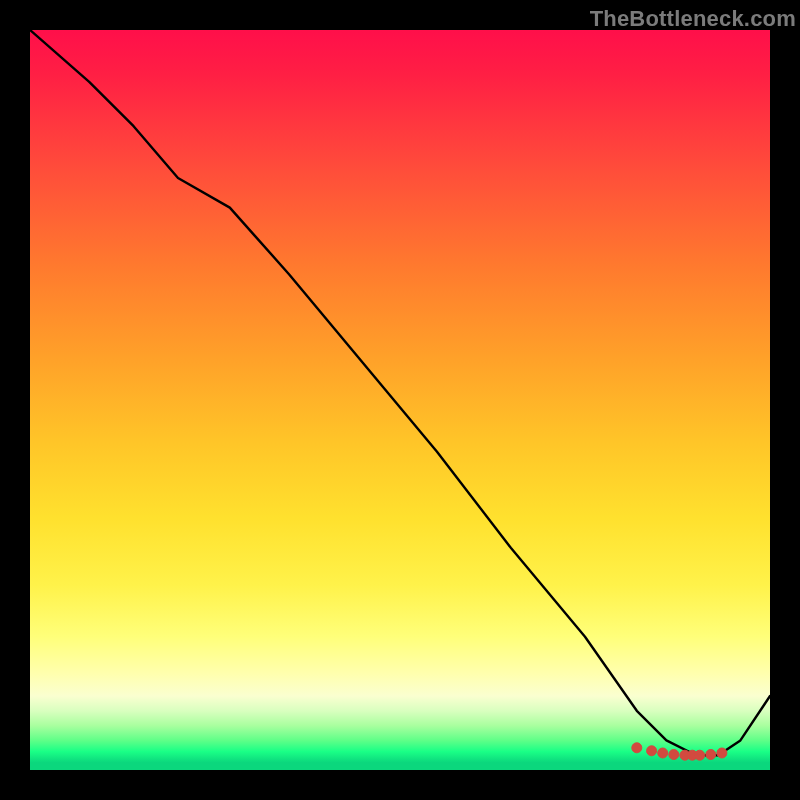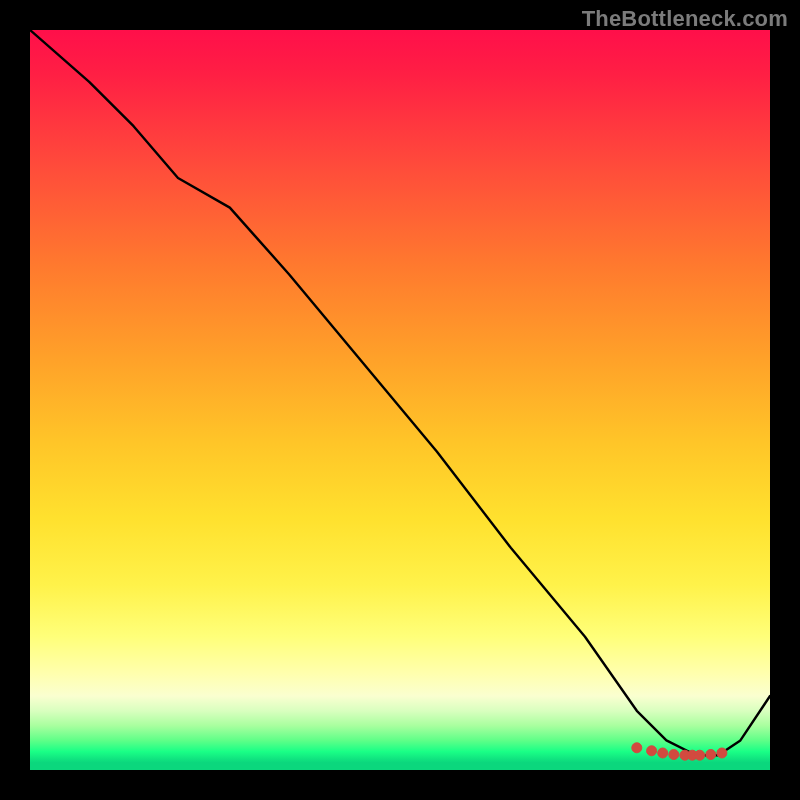--- a/index.html
+++ b/index.html
@@ -6,21 +6,21 @@
   html, body { width: 800px; height: 800px; background: #000; overflow: hidden; }
   .frame {
     position: relative;
     width: 800px;
     height: 800px;
     background: #000;
   }
   .watermark {
     position: absolute;
     top: 6px;
-    right: 12px;
+    right: 4px;
     font-family: Arial, Helvetica, sans-serif;
     font-size: 22px;
     font-weight: 600;
     color: #7b7b7b;
     letter-spacing: 0.2px;
   }
   .plot {
     position: absolute;
     left: 30px;
     top: 30px;

